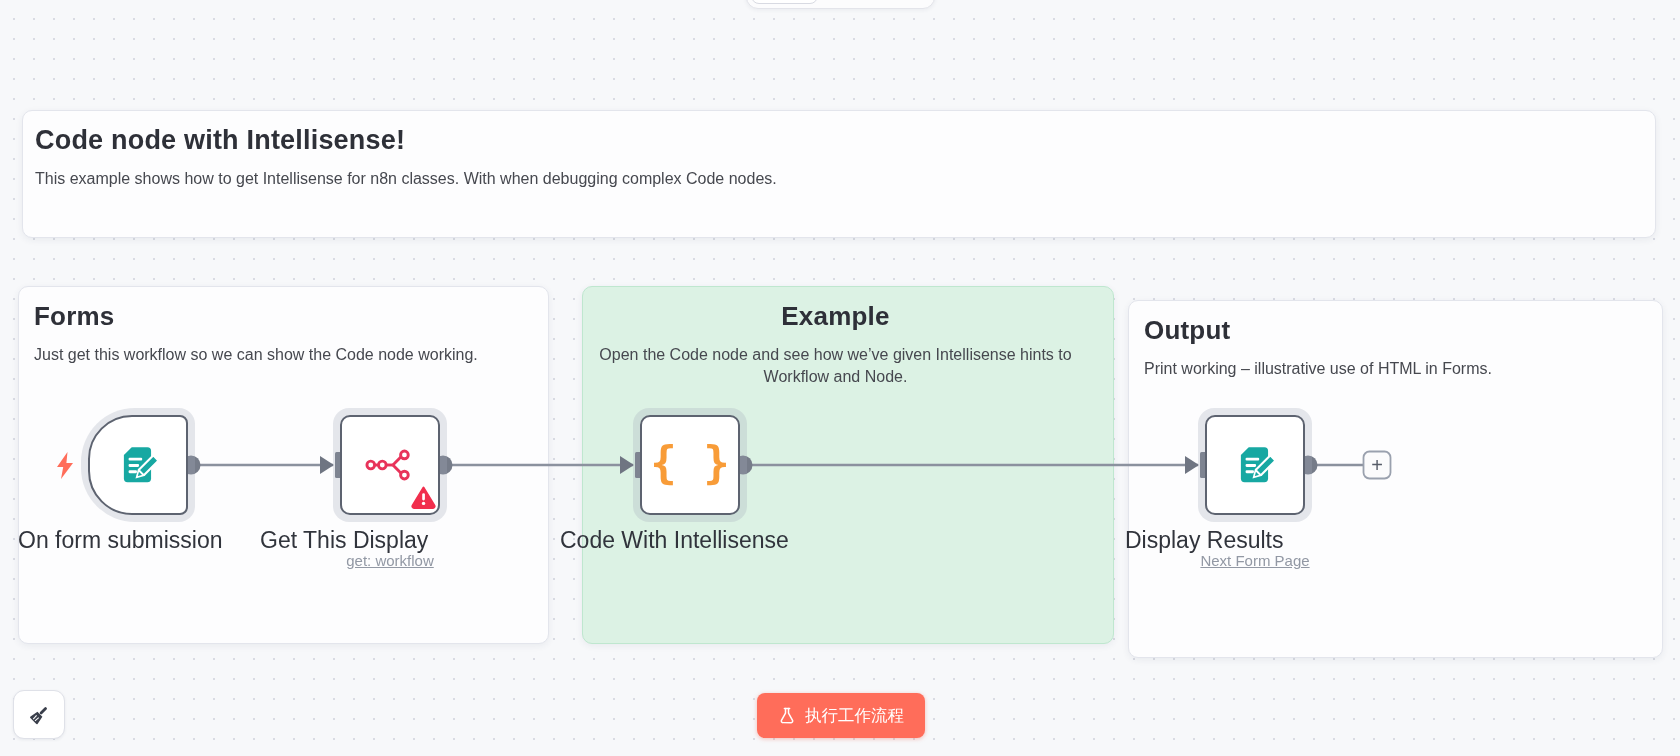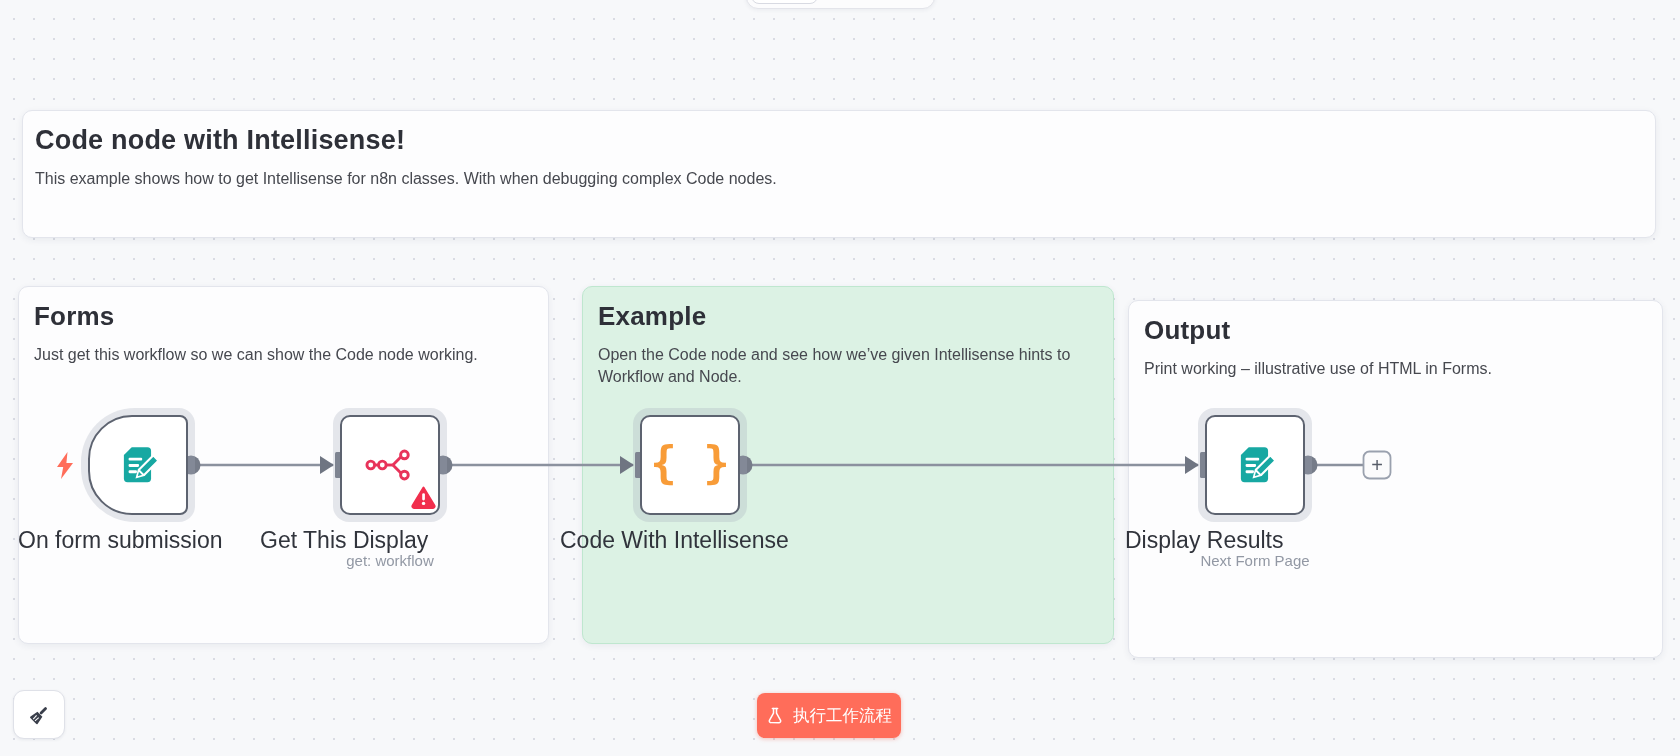--- a/index.html
+++ b/index.html
@@ -43,21 +43,21 @@
   .note h2{
     margin:0;font-size:26px;line-height:32px;font-weight:700;color:#2e3038;
     letter-spacing:.2px;
   }
   .note .nbody{
     margin-top:12px;font-size:16px;line-height:22px;color:#46484f;
   }
   #note-header{left:22px;top:110px;width:1634px;height:128px;padding-left:12px;}
   #note-header h2{font-size:27px;}
   #note-setup{left:18px;top:286px;width:531px;height:358px;}
-  #note-example{left:582px;top:286px;width:532px;height:358px;padding-right:40px;}
+  #note-example{left:582px;top:286px;width:532px;height:358px;padding-right:40px;text-align:center;}
   #note-output{left:1128px;top:300px;width:535px;height:358px;}
 
   
   #wires{position:absolute;left:0;top:0;z-index:5;}
 
   
   .node{
     position:absolute;top:408px;width:114px;height:114px;
     background:rgba(165,171,185,.28);
     border-radius:16px;z-index:10;box-sizing:border-box;padding:7px;
@@ -75,29 +75,29 @@
     transform:translateY(-3px);
   }
   .warn-badge{position:absolute;right:2px;bottom:4px;}
 
   .nlabel{
     position:absolute;top:527px;width:260px;
     font-size:23px;font-weight:500;color:#31343c;z-index:10;
   }
   .nsub{
     position:absolute;top:552px;width:260px;text-align:center;
-    font-size:15px;color:#9298a4;z-index:10;
+    font-size:15px;color:#9298a4;z-index:10;text-decoration:underline;
   }
 
   .bolt{position:absolute;left:54px;top:451px;z-index:11;}
 
   
   #execute-btn{
     position:absolute;left:757px;top:693px;height:45px;
-    display:flex;align-items:center;gap:9px;padding:0 9px;
+    display:flex;align-items:center;gap:9px;padding:0 21px;
     background:#ff6d5a;border:none;border-radius:8px;
     color:#fff;font-size:16.5px;font-family:inherit;
     box-shadow:0 1px 4px rgba(234,80,60,.35);cursor:pointer;z-index:30;
   }
   #tidy-btn{
     position:absolute;left:13px;top:690px;width:52px;height:49px;
     background:#fff;border:1px solid #dfe1e8;border-radius:11px;
     display:flex;align-items:center;justify-content:center;
     box-shadow:0 1px 3px rgba(40,50,80,.08);cursor:pointer;z-index:30;
   }

